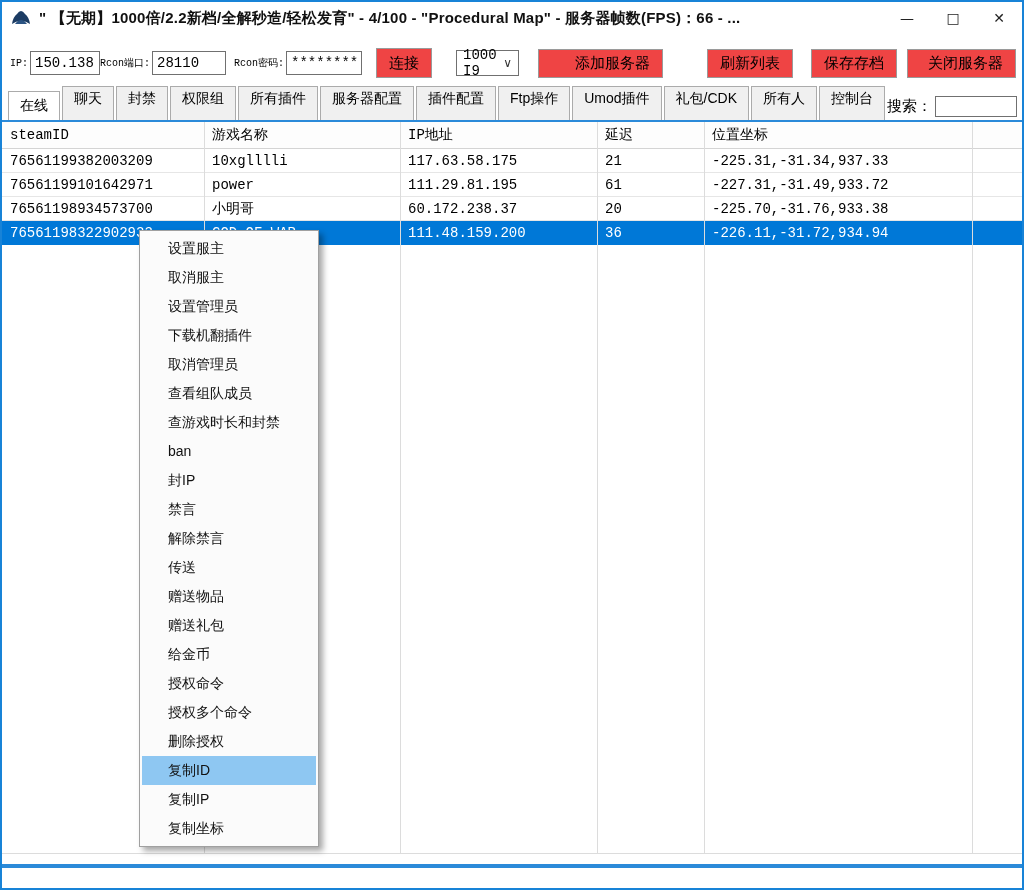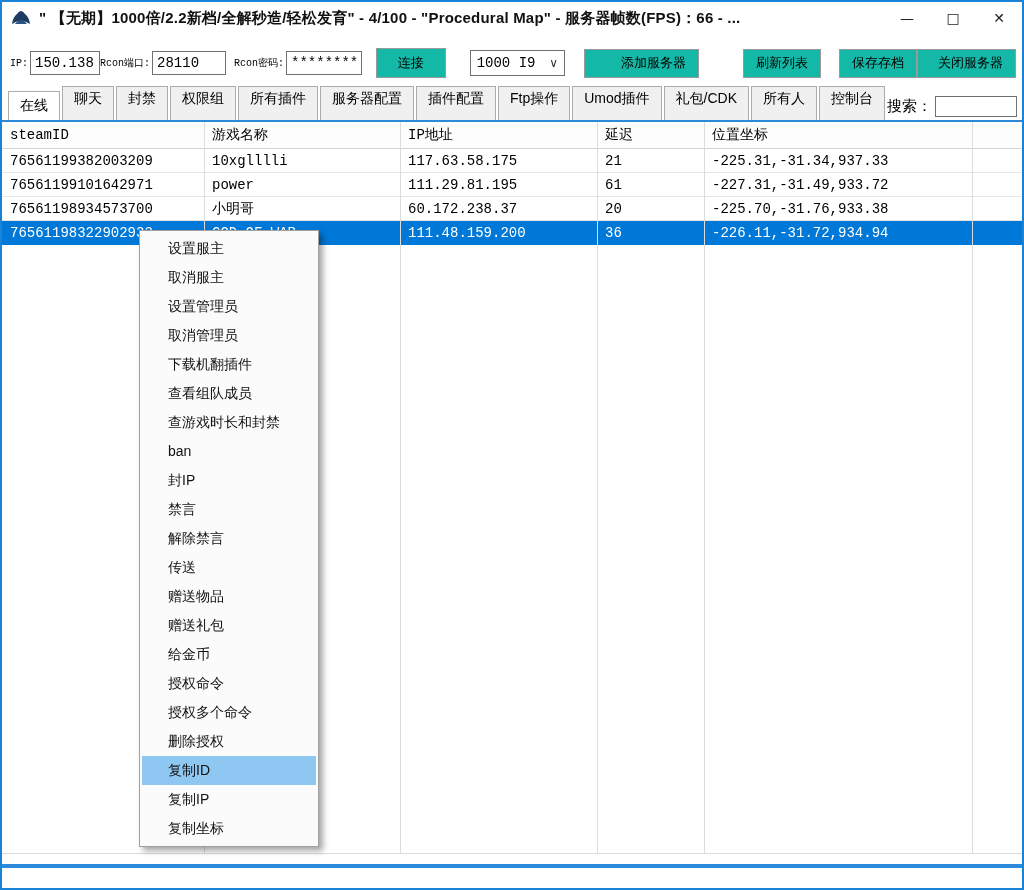--- a/index.html
+++ b/index.html
@@ -40,23 +40,23 @@
     padding:0 6px 0 8px; flex:0 0 auto;
     font-family:"Liberation Mono","DejaVu Sans Mono",monospace;
   }
   .tlabel { font-size:10px; color:#000; white-space:nowrap; }
   .tinput {
     height:24px; border:1px solid #707070; background:#fff;
     font-family:"Liberation Mono","DejaVu Sans Mono",monospace;
     font-size:14px; padding:0 4px; color:#000;
   }
   .btn {
-    background:#14b8a6; border:1px solid #9a9a9a; color:#000;
+    background:#ef4444; border:1px solid #9a9a9a; color:#000;
     font-family:"Liberation Sans", sans-serif;
-    font-size:13px; height:29px; padding:0 12px; cursor:default; white-space:nowrap;
+    font-size:15px; height:29px; padding:0 12px; cursor:default; white-space:nowrap;
   }
   .btn.connect { width:86px; height:30px; }
   .select {
     width:126px; height:26px; border:1px solid #707070; background:#fff;
     display:flex; align-items:center; padding:0 6px; font-size:14px;
     font-family:"Liberation Mono","DejaVu Sans Mono",monospace;
   }
   .select .chev { margin-left:auto; font-size:12px; color:#333; font-family:"DejaVu Sans",sans-serif; }
 
   
@@ -140,21 +140,21 @@
     <span class="tlabel" style="margin-left:8px;">Rcon密码:</span>
     <input class="tinput" style="width: 76px; margin-left: 2px;" value="********">
     <button class="btn connect" style="margin-left:14px;">连接</button>
     <div class="select" style="margin-left:24px;">
       <span>1000 I9</span>
       <span class="chev">∨</span>
     </div>
     <button class="btn" style="margin-left:19px;padding-left:36px;">添加服务器</button>
     <button class="btn" style="margin-left:44px;">刷新列表</button>
     <button class="btn" style="margin-left:18px;">保存存档</button>
-    <button class="btn" style="margin-left:0;padding-left:20px;">关闭服务器</button>
+    <button class="btn" style="margin-left:10px;padding-left:20px;">关闭服务器</button>
   </div>
 
   <div class="tabrow">
     <span class="tab active">在线</span>
     <span class="tab">聊天</span>
     <span class="tab">封禁</span>
     <span class="tab">权限组</span>
     <span class="tab">所有插件</span>
     <span class="tab">服务器配置</span>
     <span class="tab">插件配置</span>
@@ -222,22 +222,22 @@
     <div class="vline" style="left:970px;"></div>
     <div class="hline-bottom"></div>
   </div>
 
   <div class="statusbar"></div>
 
   <div class="ctxmenu">
     <div class="mi">设置服主</div>
     <div class="mi">取消服主</div>
     <div class="mi">设置管理员</div>
+    <div class="mi">下载机翻插件</div>
     <div class="mi">取消管理员</div>
-    <div class="mi">下载机翻插件</div>
     <div class="mi">查看组队成员</div>
     <div class="mi">查游戏时长和封禁</div>
     <div class="mi">ban</div>
     <div class="mi">封IP</div>
     <div class="mi">禁言</div>
     <div class="mi">解除禁言</div>
     <div class="mi">传送</div>
     <div class="mi">赠送物品</div>
     <div class="mi">赠送礼包</div>
     <div class="mi">给金币</div>

